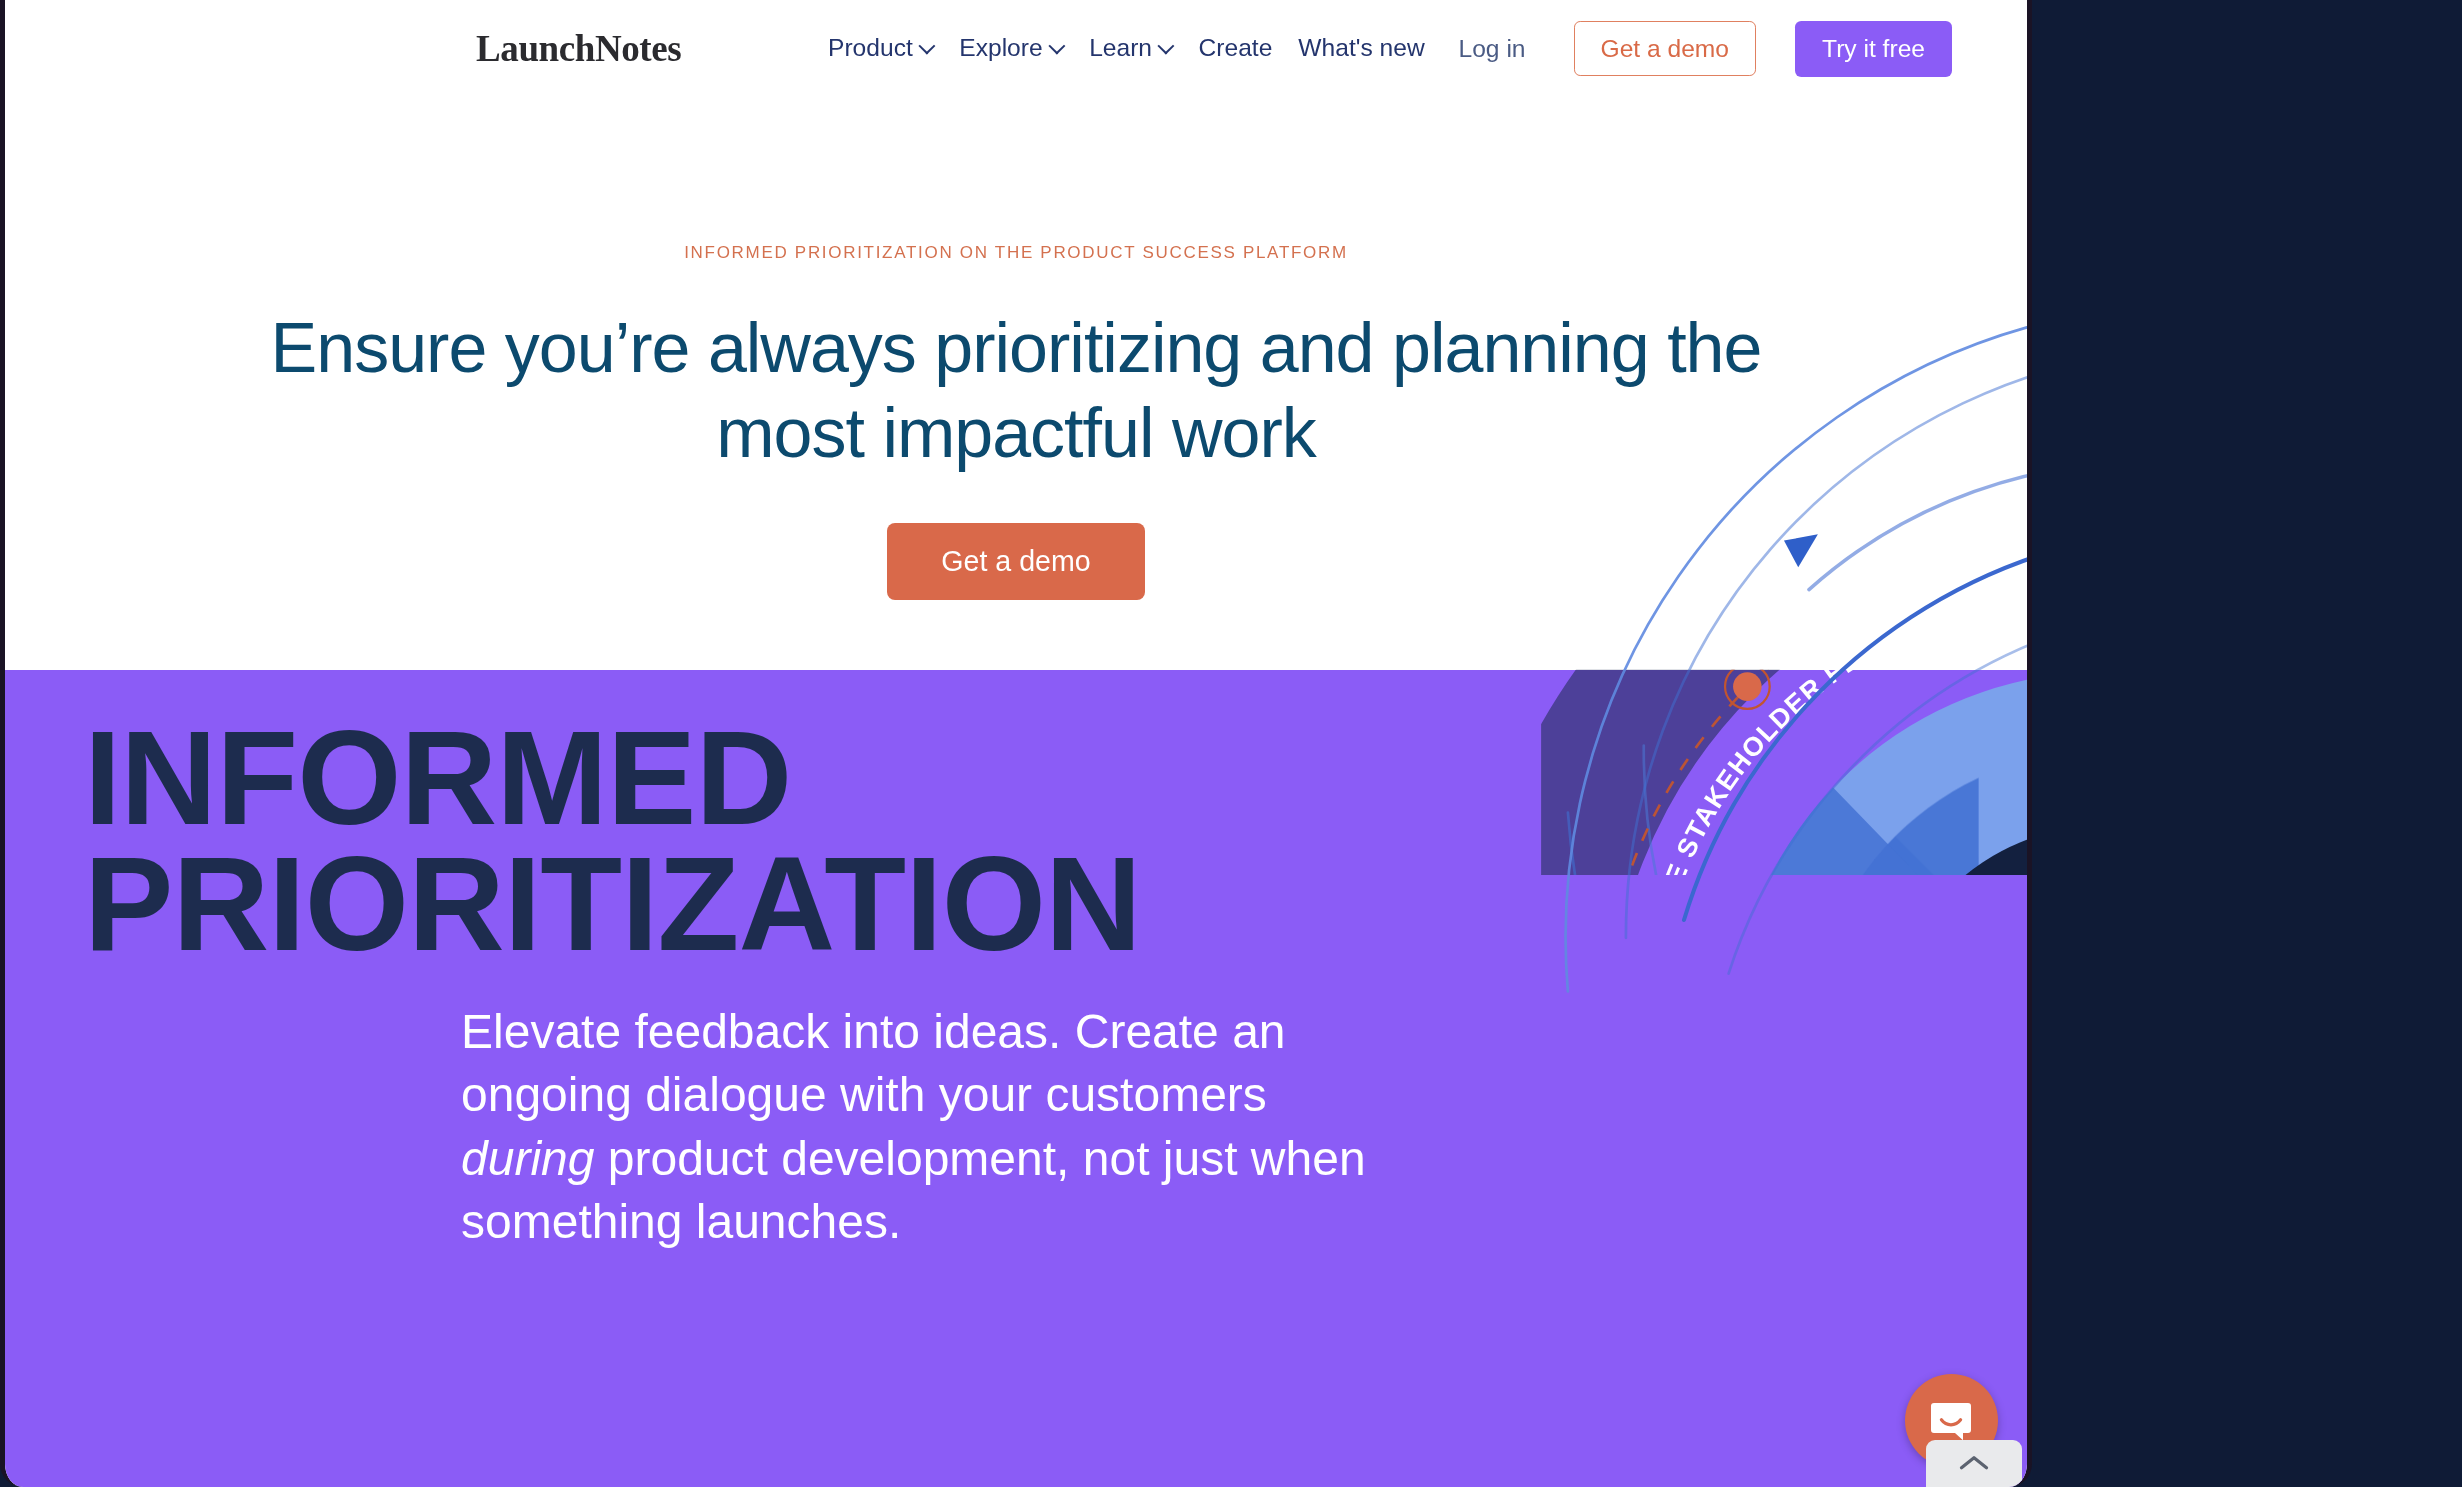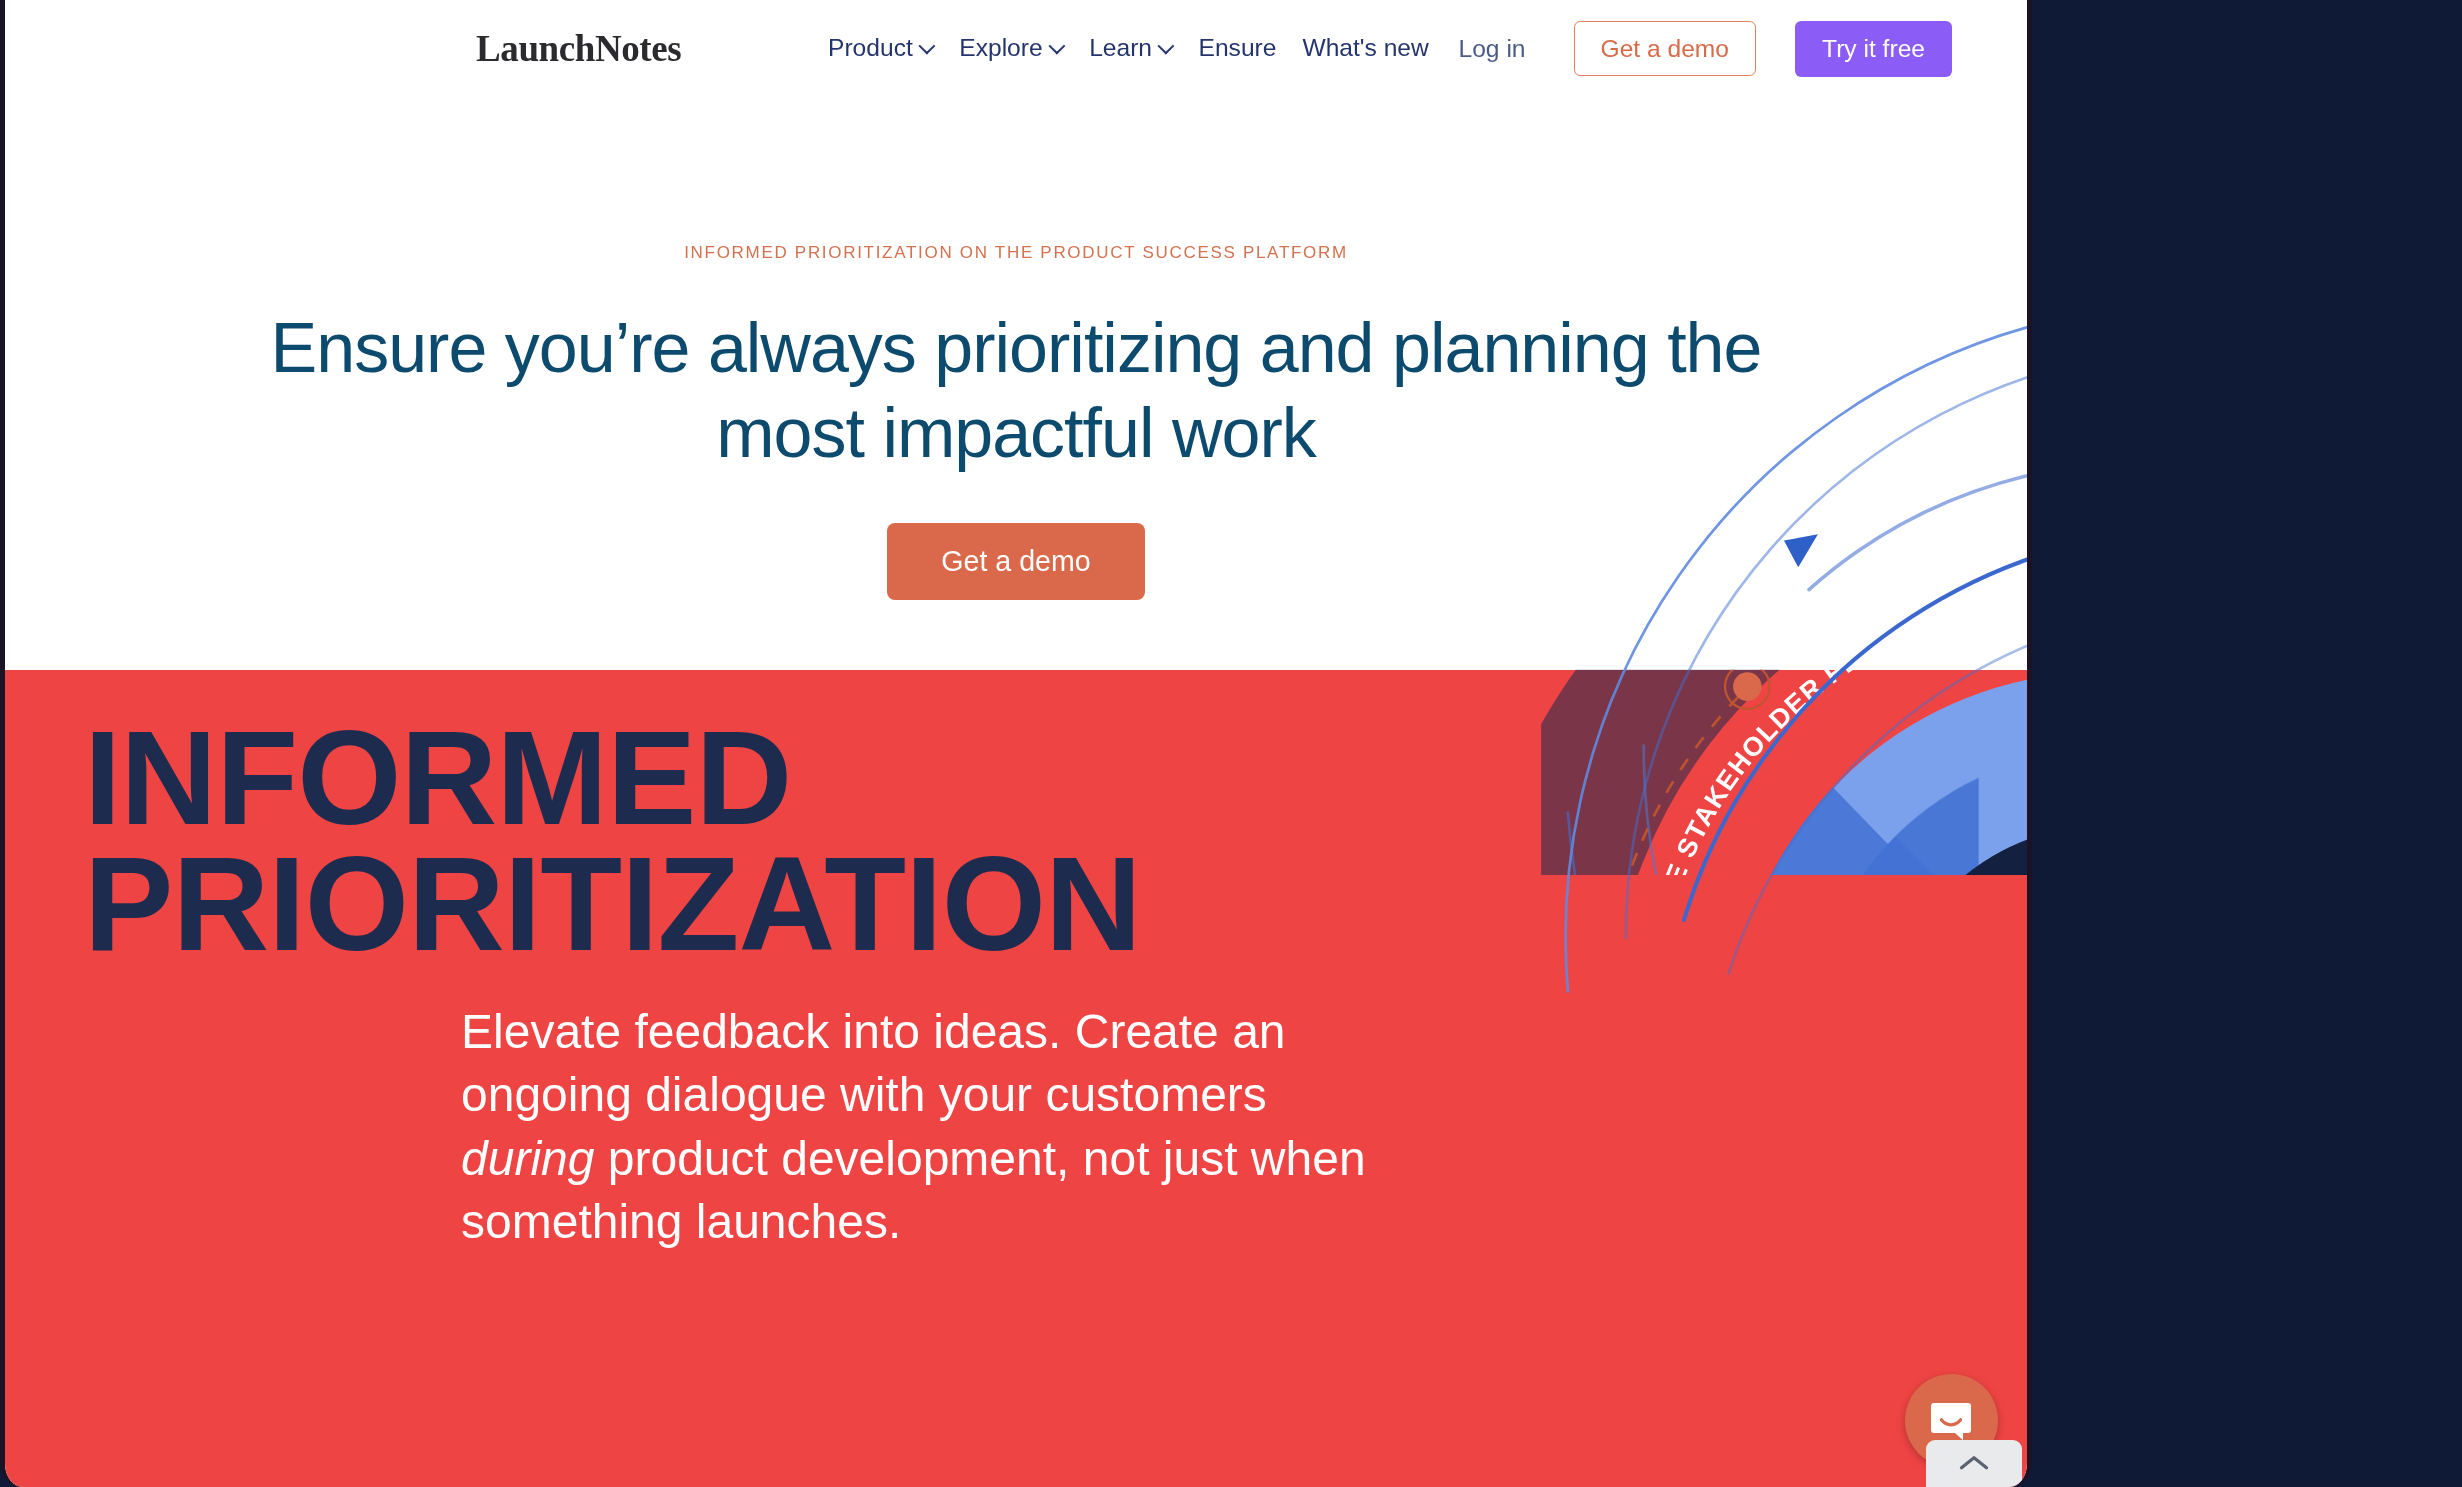--- a/index.html
+++ b/index.html
@@ -152,21 +152,21 @@
     cursor: pointer;
     font-family: "Liberation Sans", sans-serif;
   }
 
   
   #dark {
     position: absolute;
     left: 0; top: 670px;
     width: 100%;
     height: 818px;
-    background: #ef4444;
+    background: #8b5cf6;
     overflow: hidden;
   }
   #ghost-text {
     position: absolute;
     left: 79px;
     top: 45px;
     font-size: 134px;
     line-height: 0.94;
     font-weight: bold;
     color: #1d2c4e;
@@ -249,21 +249,21 @@
         <span class="chev"></span>
       </div>
       <div class="nav-item">
         <span>Explore</span>
         <span class="chev"></span>
       </div>
       <div class="nav-item">
         <span>Learn</span>
         <span class="chev"></span>
       </div>
-      <div class="nav-item">Ensure</div>
+      <div class="nav-item">Create</div>
       <div class="nav-item">What's new</div>
     </nav>
 
     <div id="nav-right">
       <span id="login-link">Log in</span>
       <button id="btn-demo-nav">Get a demo</button>
       <button id="btn-try-free">Try it free</button>
     </div>
   </div>
 

